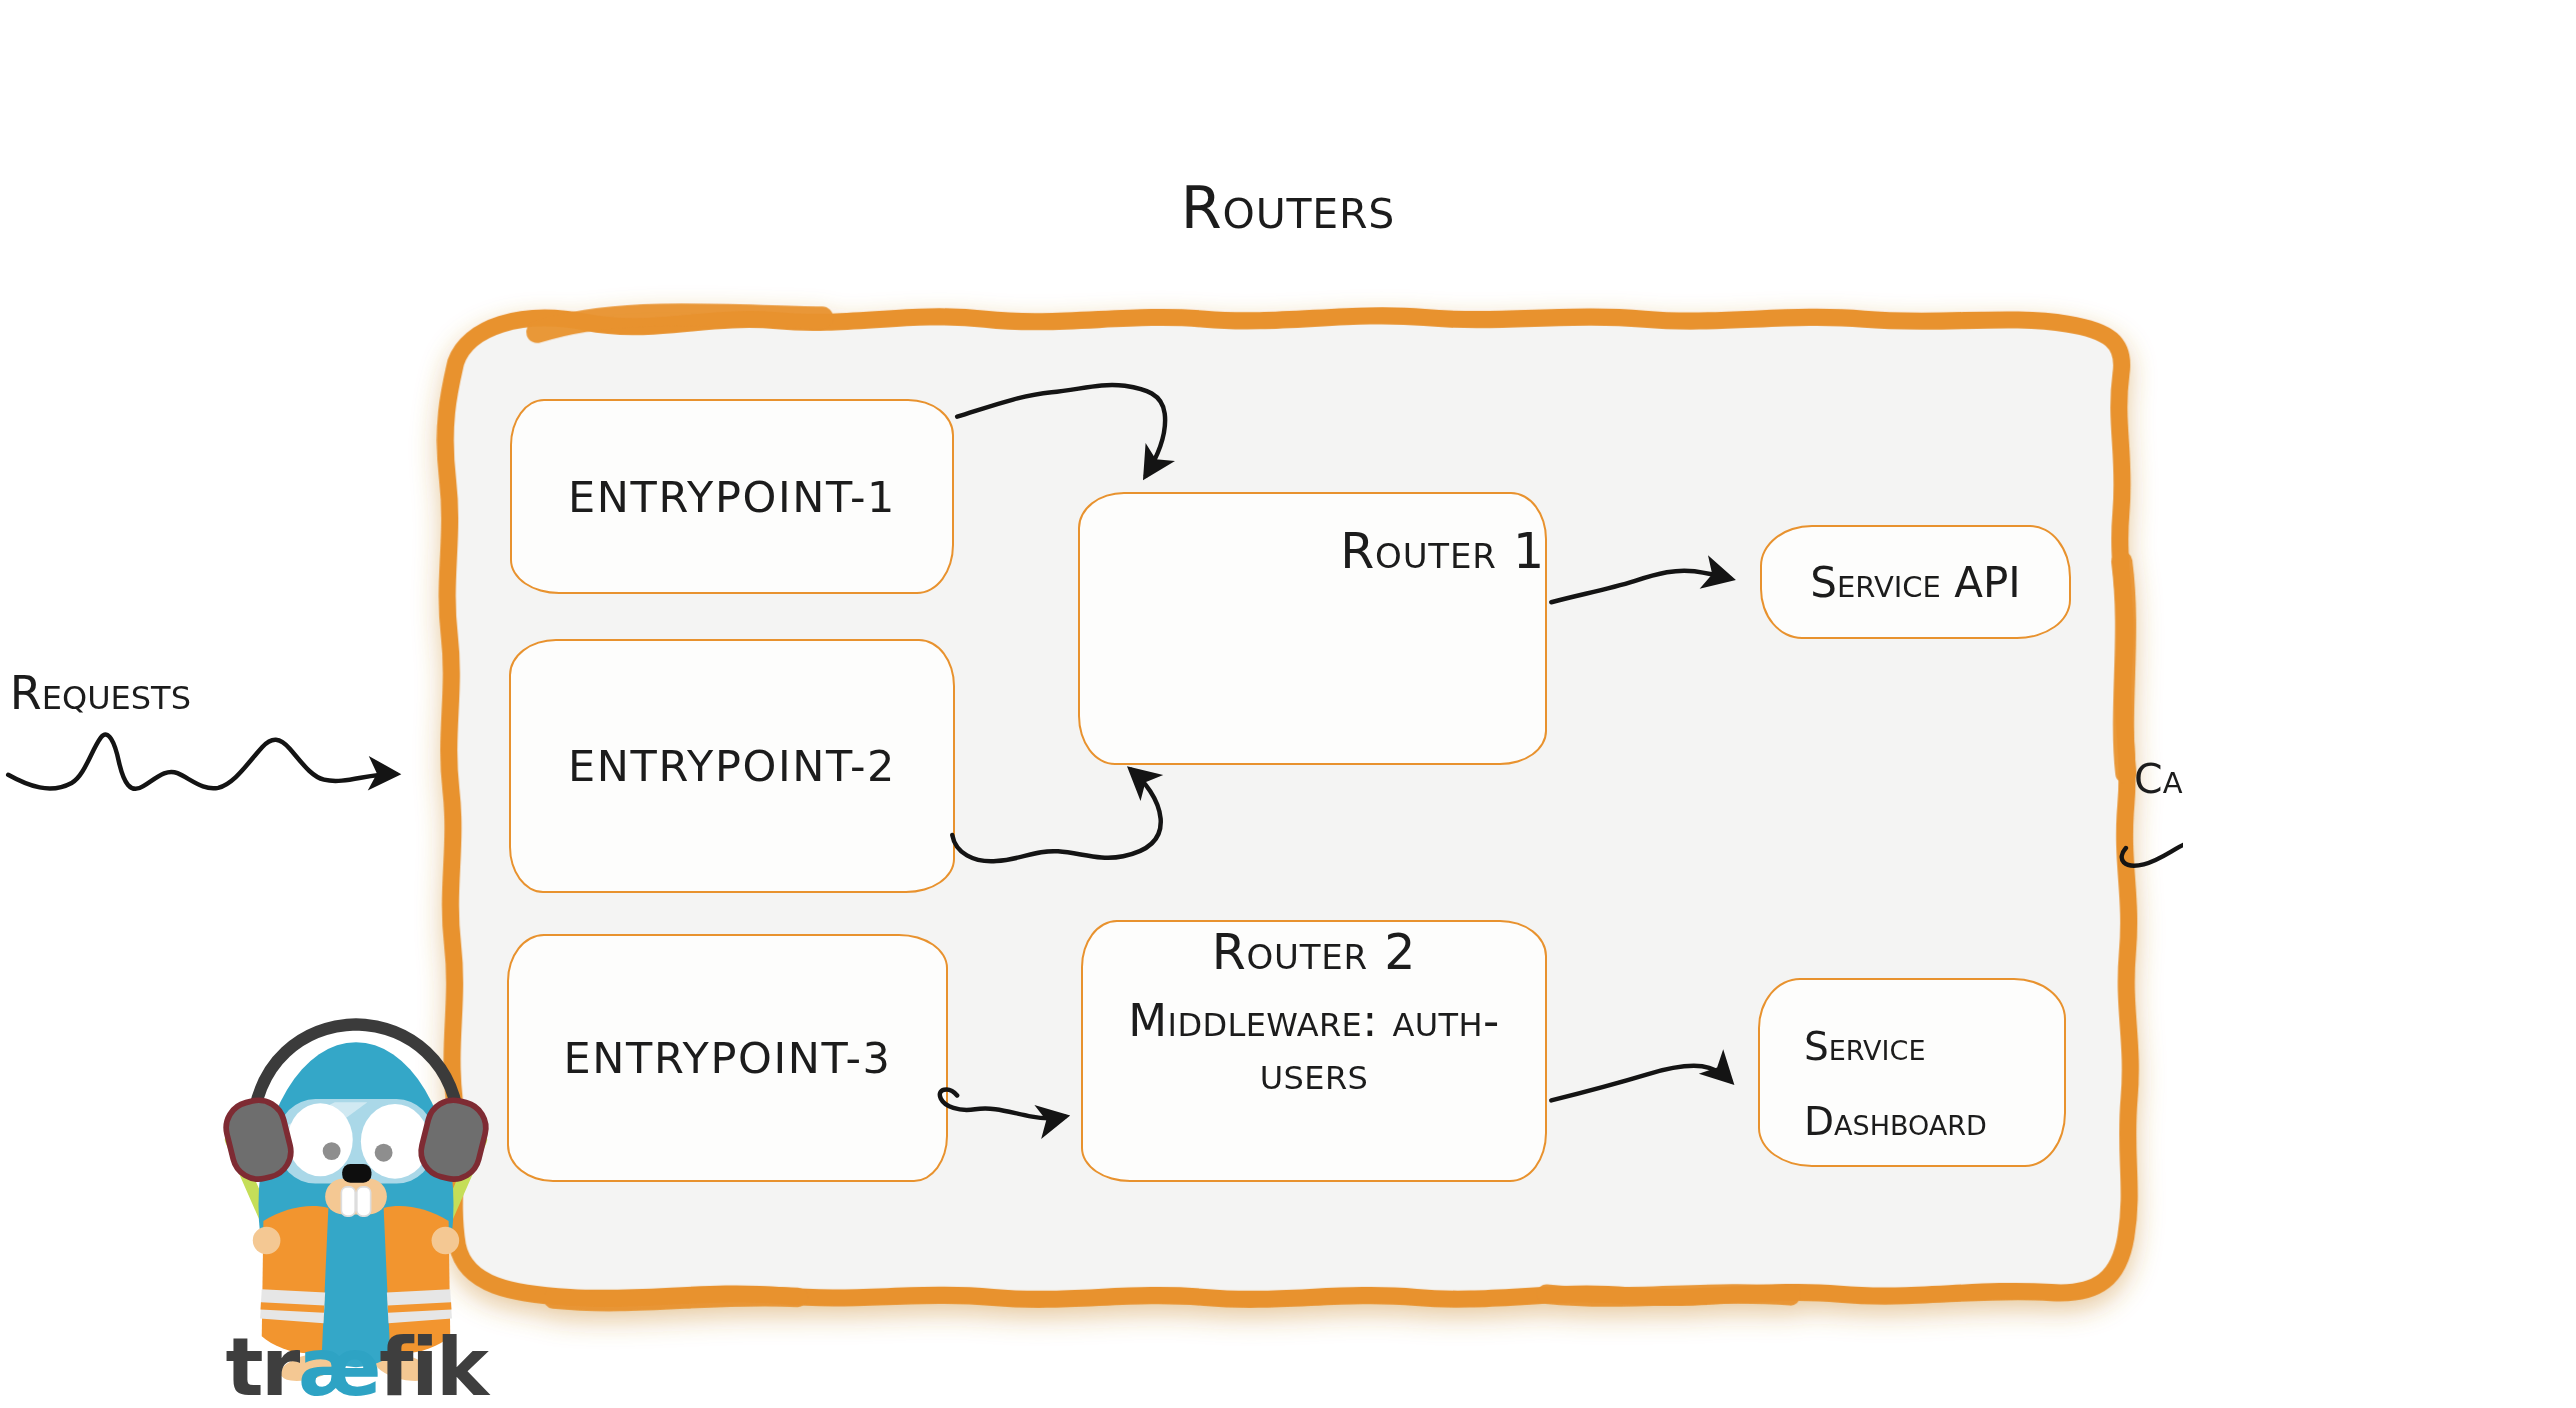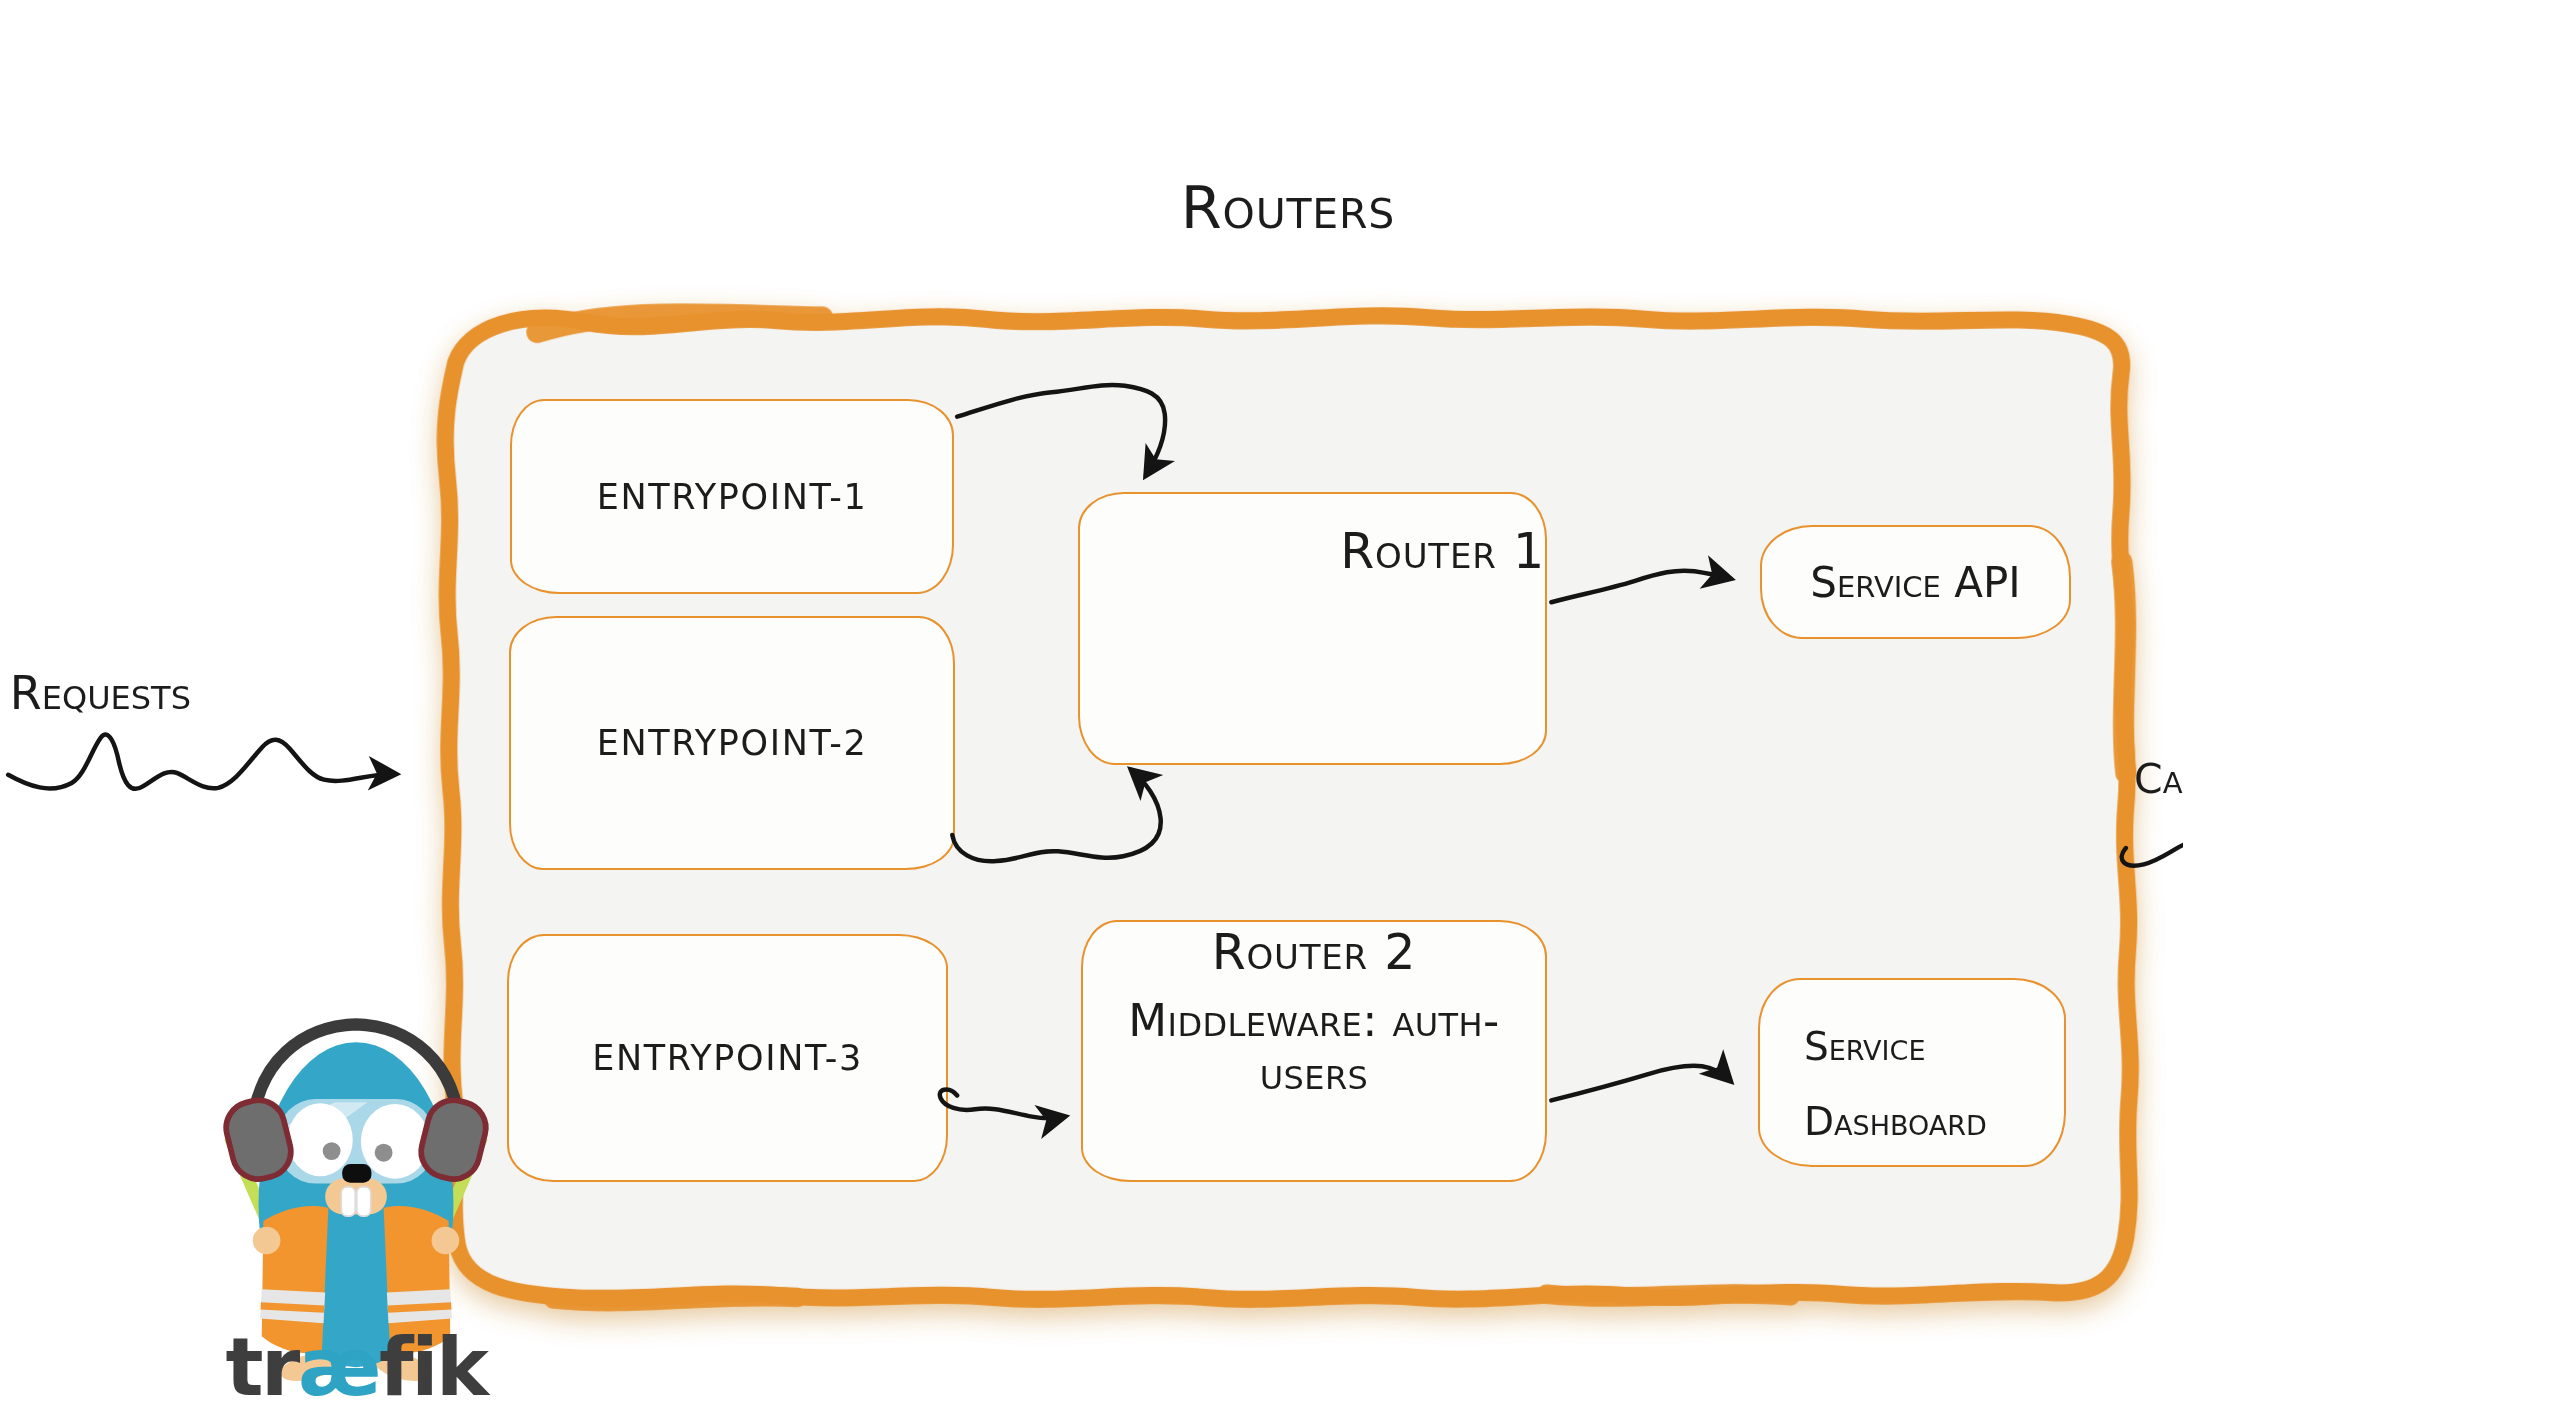--- a/index.html
+++ b/index.html
@@ -13,23 +13,23 @@
     font-size:59px;font-variant:small-caps;letter-spacing:0.8px;
   }
   .side-label{position:absolute;font-variant:small-caps;white-space:nowrap;}
   .requests{left:9.8px;top:666px;font-size:46px;}
   .calls{left:2134px;top:755px;font-size:41px;}
   .box{
     position:absolute;background:#fdfdfc;border:2.8px solid #e8922e;
     box-sizing:border-box;display:flex;flex-direction:column;
     align-items:center;justify-content:center;text-align:center;
   }
-  .ep{font-size:35px;letter-spacing:1.6px;text-transform:uppercase;}
+  .ep{font-size:43px;letter-spacing:1.6px;text-transform:uppercase;}
   .ep1{left:510px;top:399px;width:444px;height:195px;border-radius:34px 46px 37px 49px / 46px 36px 49px 34px;}
-  .ep2{left:509px;top:616px;width:446px;height:254px;border-radius:47px 36px 49px 34px / 36px 47px 34px 46px;}
+  .ep2{left:509px;top:639px;width:446px;height:254px;border-radius:47px 36px 49px 34px / 36px 47px 34px 46px;}
   .ep3{left:507px;top:934px;width:441px;height:248px;border-radius:37px 49px 34px 46px / 47px 34px 46px 37px;}
   .router{justify-content:flex-start;}
   .r1{left:1078px;top:492px;width:469px;height:273px;border-radius:46px 36px 47px 37px / 36px 47px 34px 49px;padding-top:29px;align-items:flex-end;}
   .r2{left:1081px;top:920px;width:466px;height:262px;border-radius:36px 47px 37px 49px / 47px 36px 49px 34px;padding-top:2px;}
   .router-title{font-size:49px;font-variant:small-caps;letter-spacing:0.8px;}
   .rule1{font-size:37px;font-variant:small-caps;margin-top:54px;letter-spacing:0.4px;}
   .rule2{font-size:33px;font-variant:small-caps;margin-top:23px;letter-spacing:-0.4px;white-space:nowrap;}
   .middleware{font-size:45px;font-variant:small-caps;margin-top:13px;letter-spacing:0.4px;}
   .svc-api{left:1760px;top:525px;width:311px;height:114px;font-size:42px;font-variant:small-caps;
            border-radius:52px 41px 54px 42px / 41px 52px 39px 50px;}

